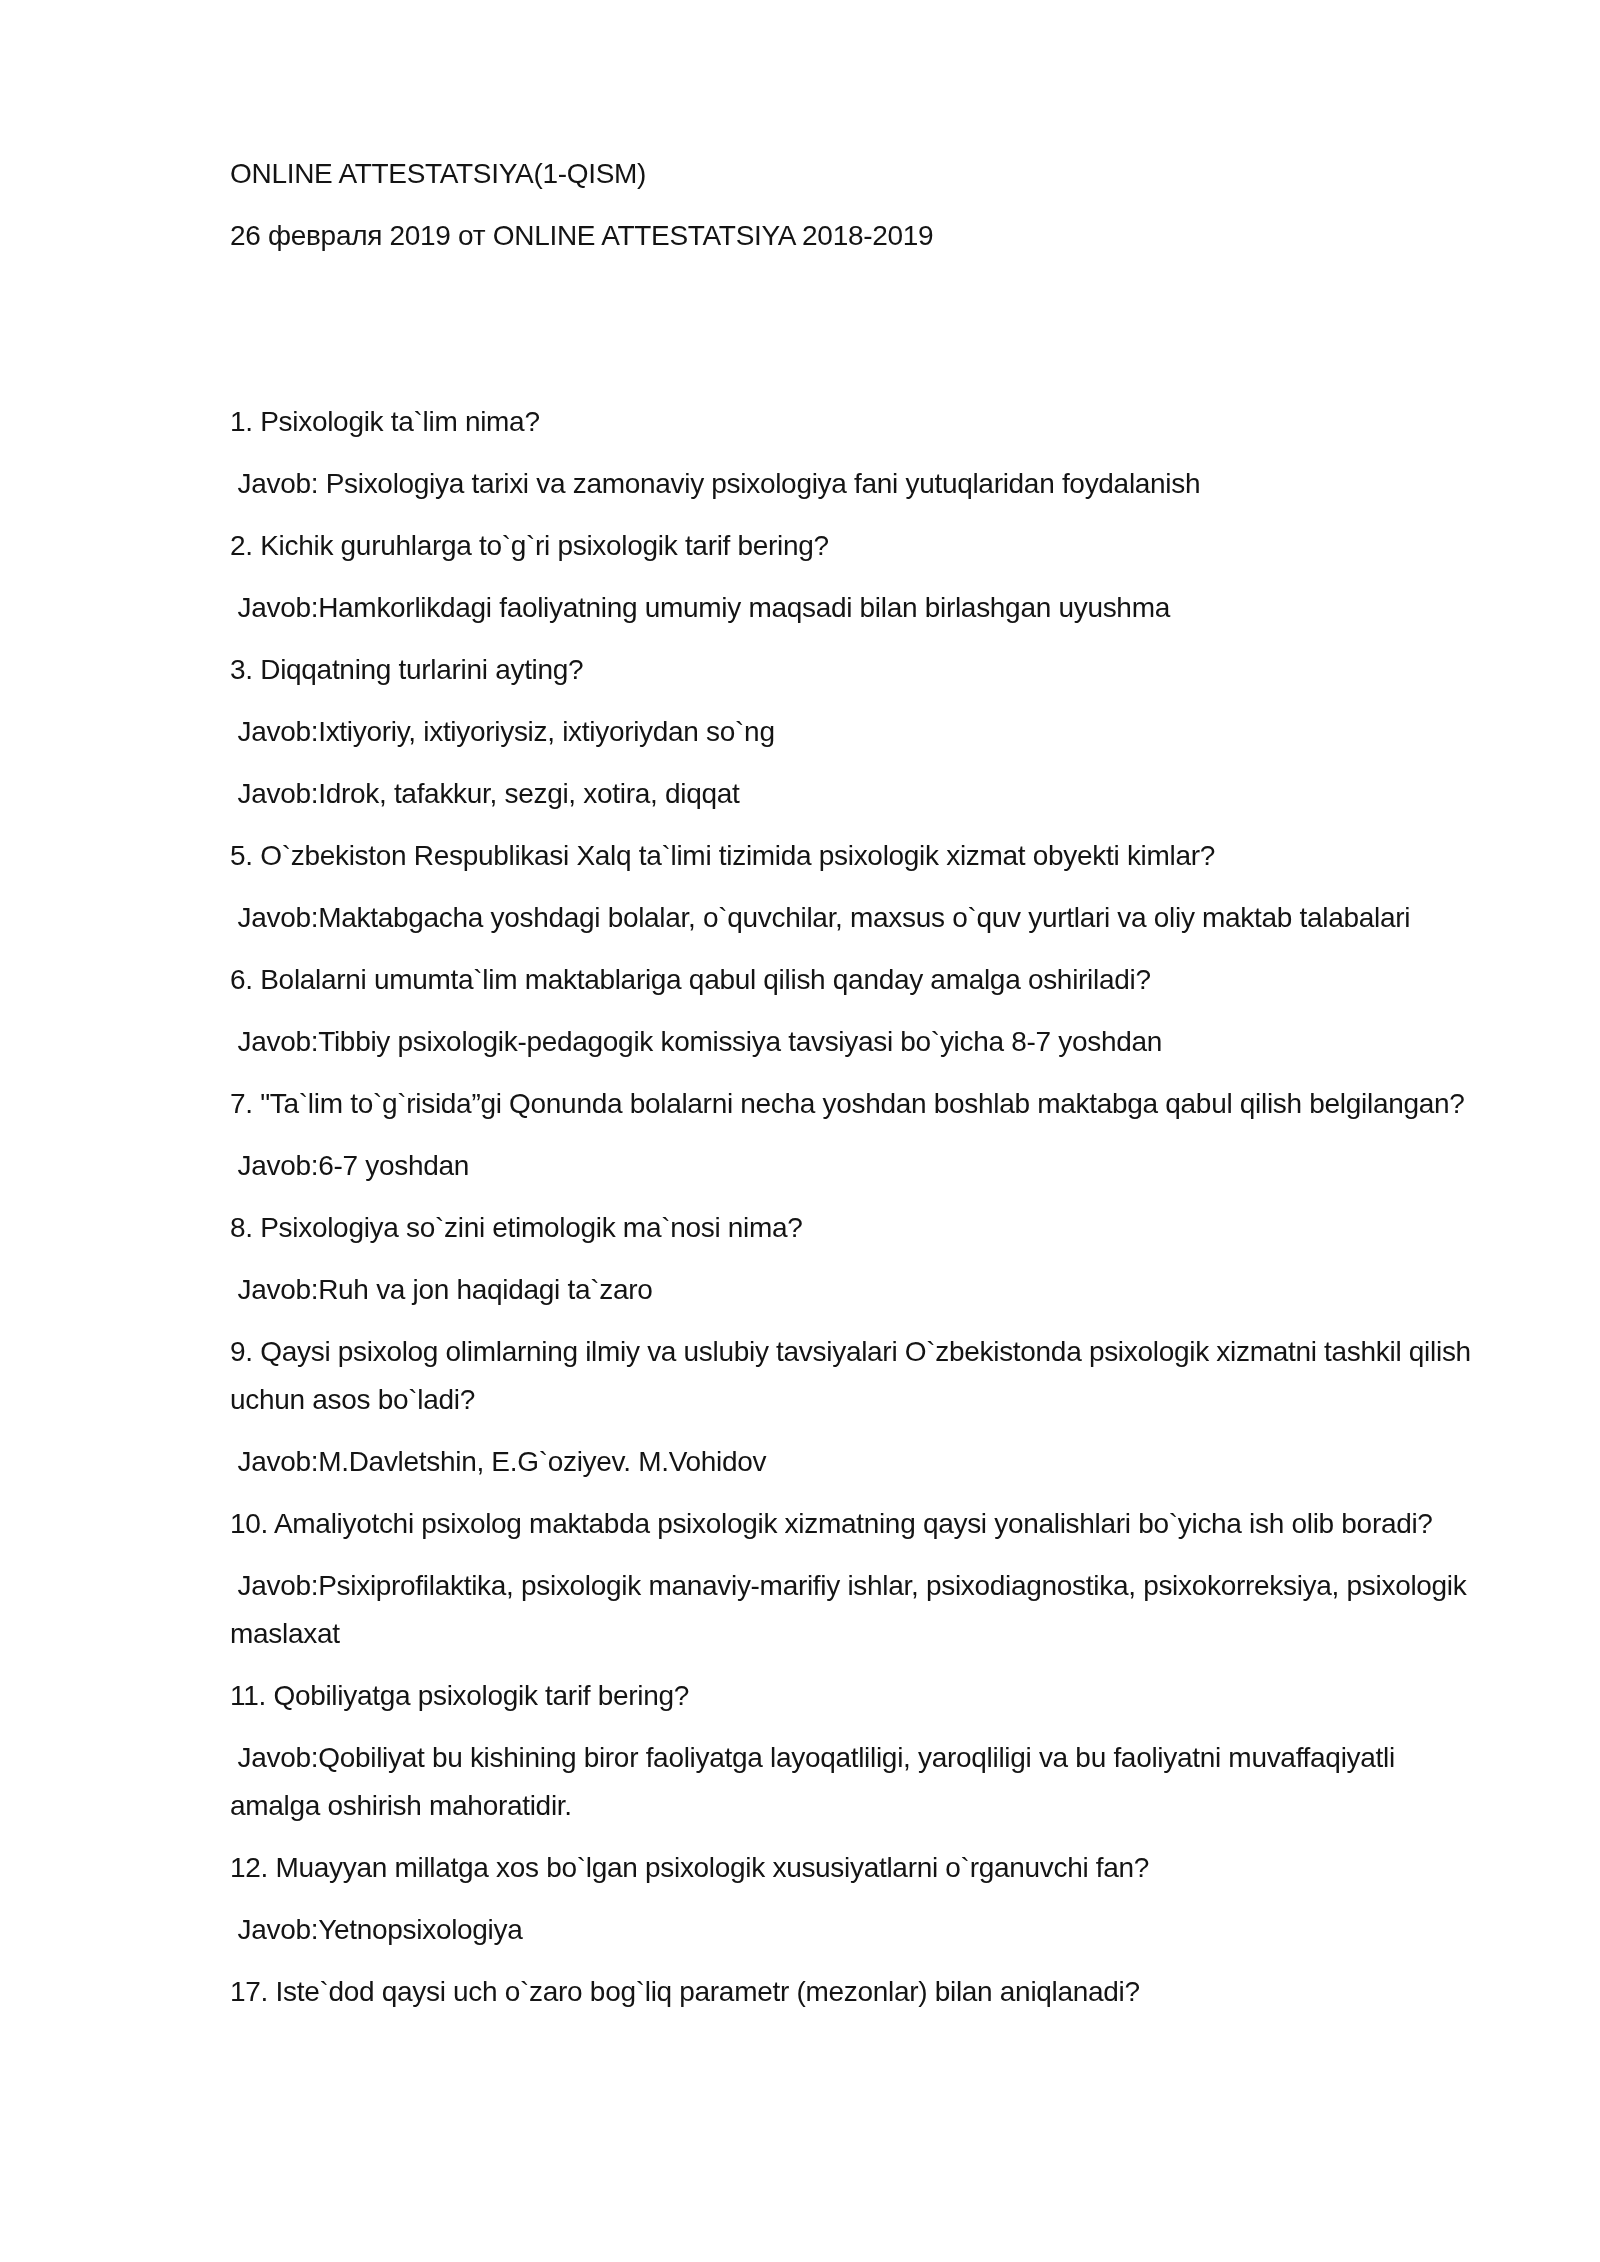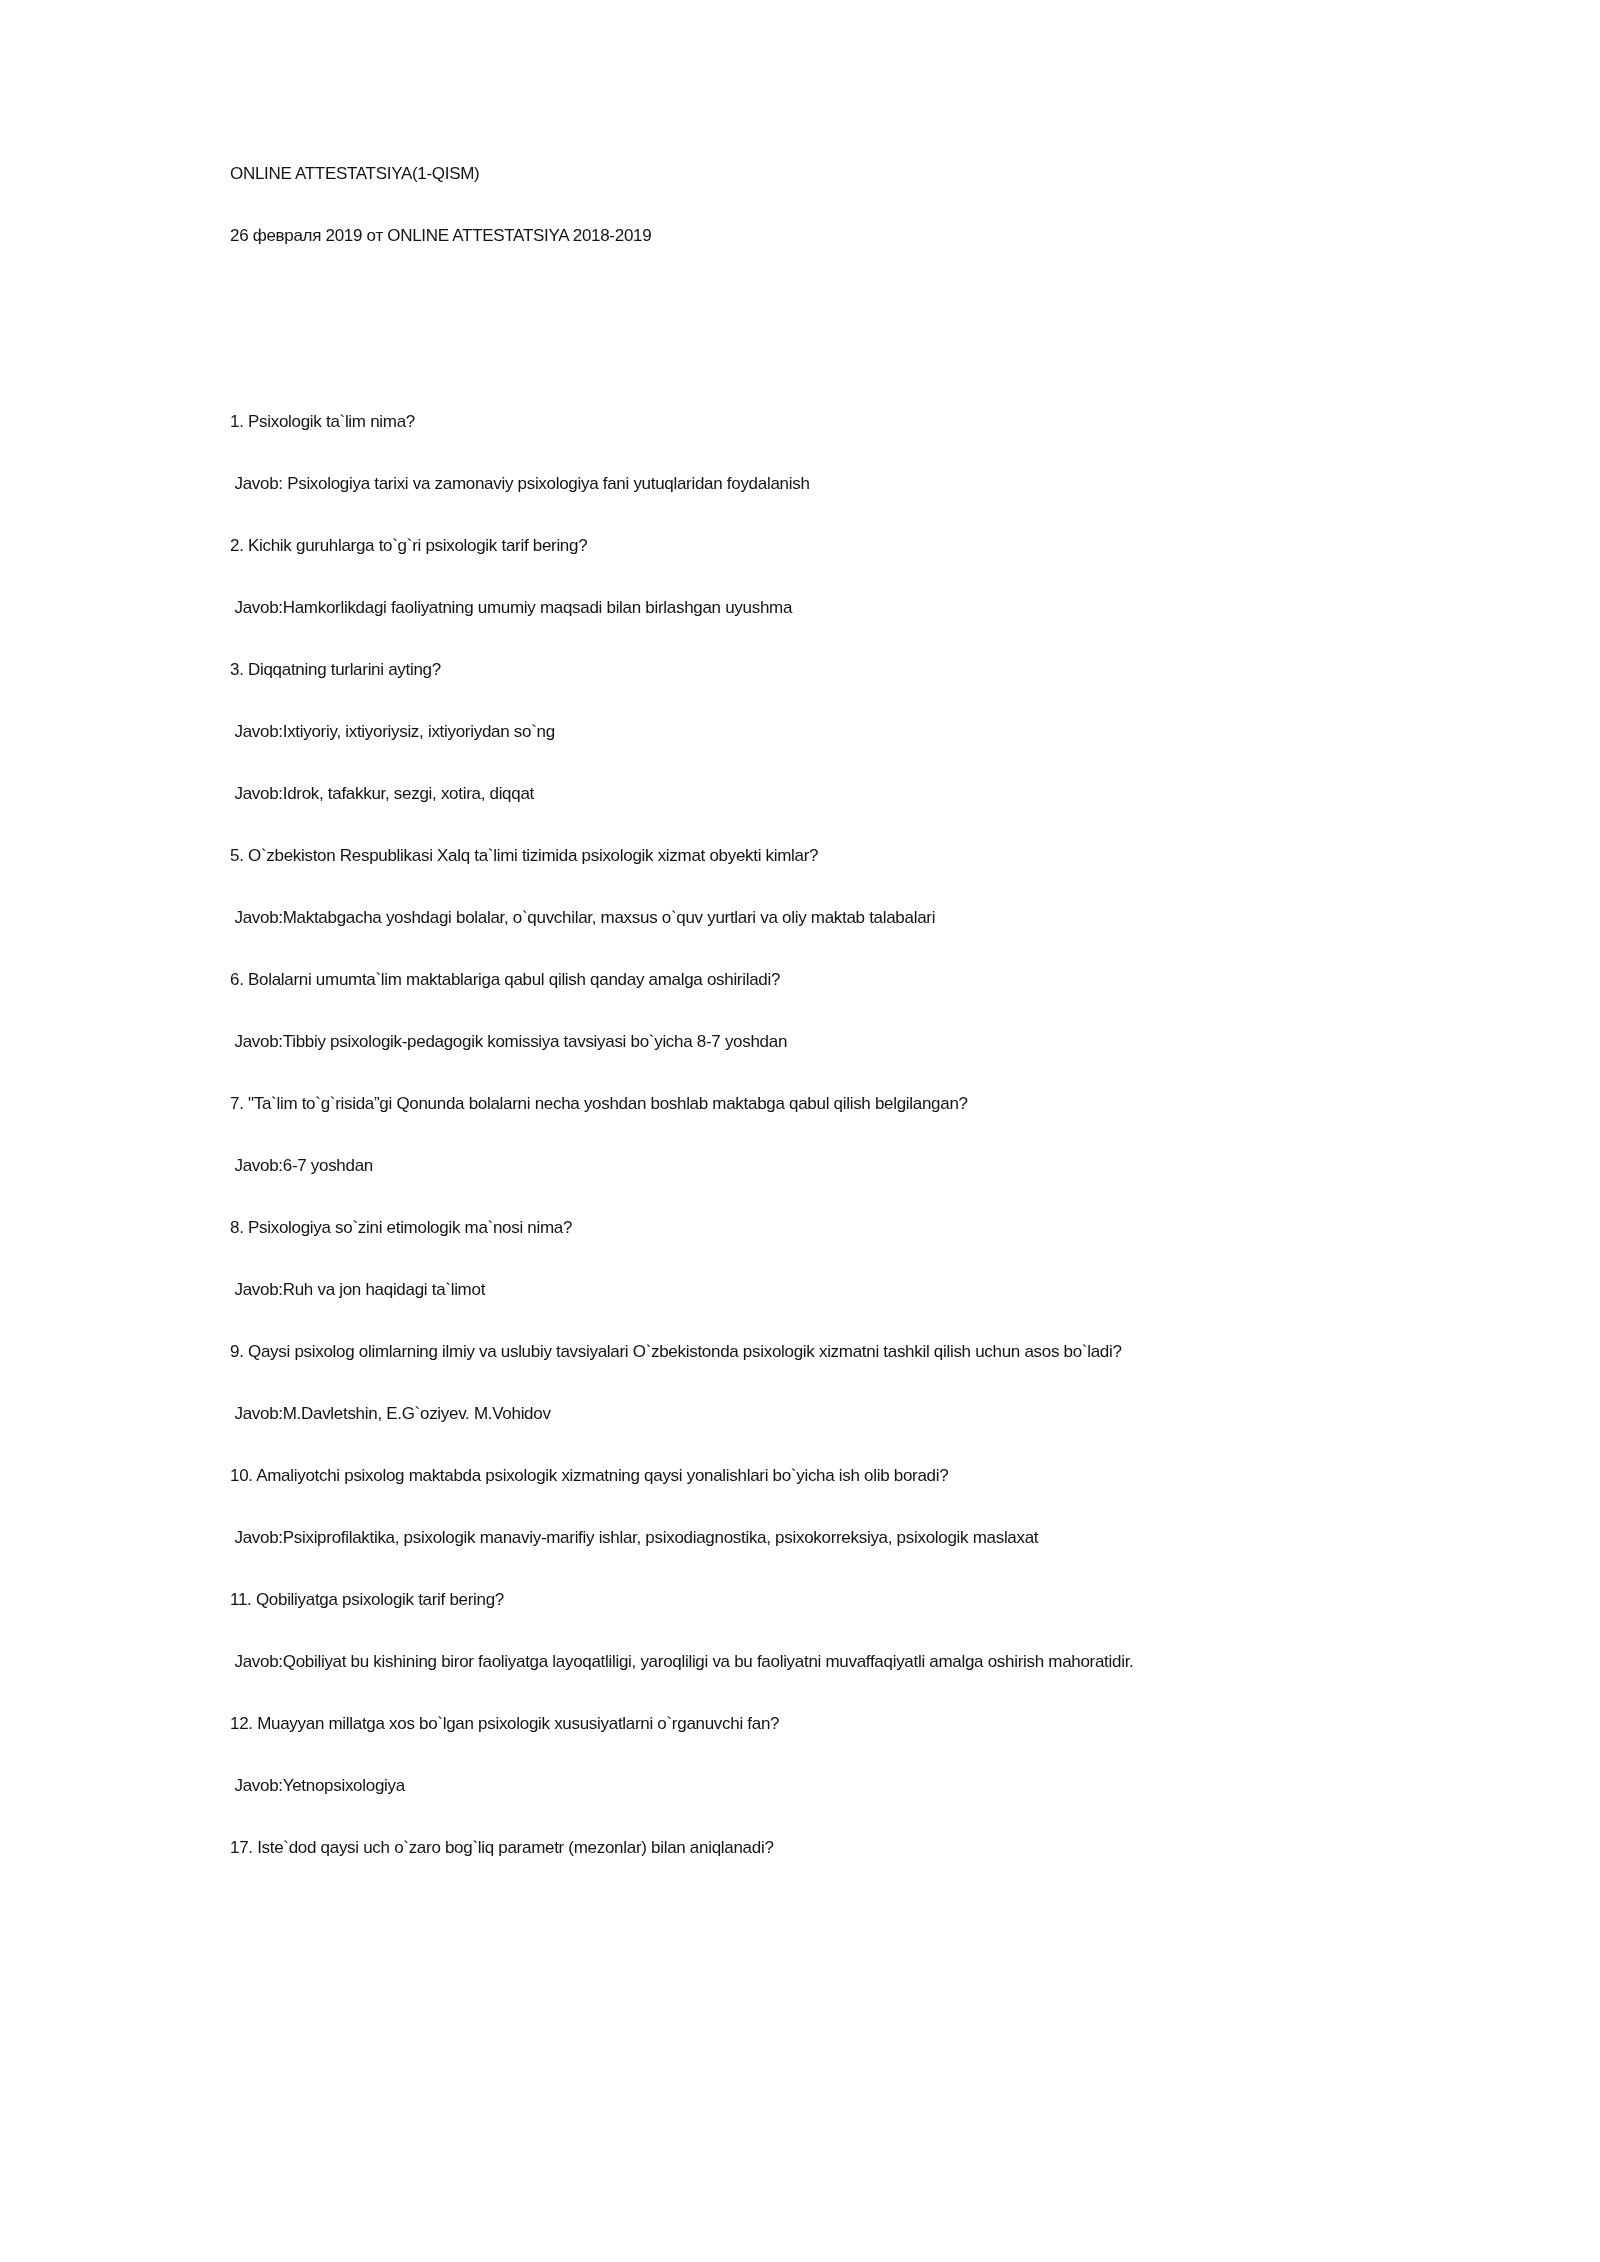--- a/index.html
+++ b/index.html
@@ -16,21 +16,21 @@
   }
   .page {
     box-sizing: border-box;
     width: 1600px;
     height: 2262px;
     padding: 150px 120px 0 230px;
     background: #ffffff;
   }
   .para {
     margin: 0 0 14px 0;
-    font-size: 17px;
+    font-size: 28px;
     line-height: 48px;
     letter-spacing: -0.3px;
     white-space: pre-wrap;
     color: #141414;
   }
   .blank-line {
     height: 62px;
   }
 </style>
 </head>
@@ -73,21 +73,21 @@
     <p class="para"> Javob:Tibbiy psixologik-pedagogik komissiya tavsiyasi bo`yicha 8-7 yoshdan</p>
   </div>
 
   <div>
     <p class="para">7. "Ta`lim to`g`risida”gi Qonunda bolalarni necha yoshdan boshlab maktabga qabul qilish belgilangan?</p>
     <p class="para"> Javob:6-7 yoshdan</p>
   </div>
 
   <div>
     <p class="para">8. Psixologiya so`zini etimologik ma`nosi nima?</p>
-    <p class="para"> Javob:Ruh va jon haqidagi ta`limot</p>
+    <p class="para"> Javob:Ruh va jon haqidagi ta`zaro</p>
   </div>
 
   <div>
     <p class="para">9. Qaysi psixolog olimlarning ilmiy va uslubiy tavsiyalari O`zbekistonda psixologik xizmatni tashkil qilish uchun asos bo`ladi?</p>
     <p class="para"> Javob:M.Davletshin, E.G`oziyev. M.Vohidov</p>
   </div>
 
   <div>
     <p class="para">10. Amaliyotchi psixolog maktabda psixologik xizmatning qaysi yonalishlari bo`yicha ish olib boradi?</p>
     <p class="para"> Javob:Psixiprofilaktika, psixologik manaviy-marifiy ishlar, psixodiagnostika, psixokorreksiya, psixologik maslaxat</p>

